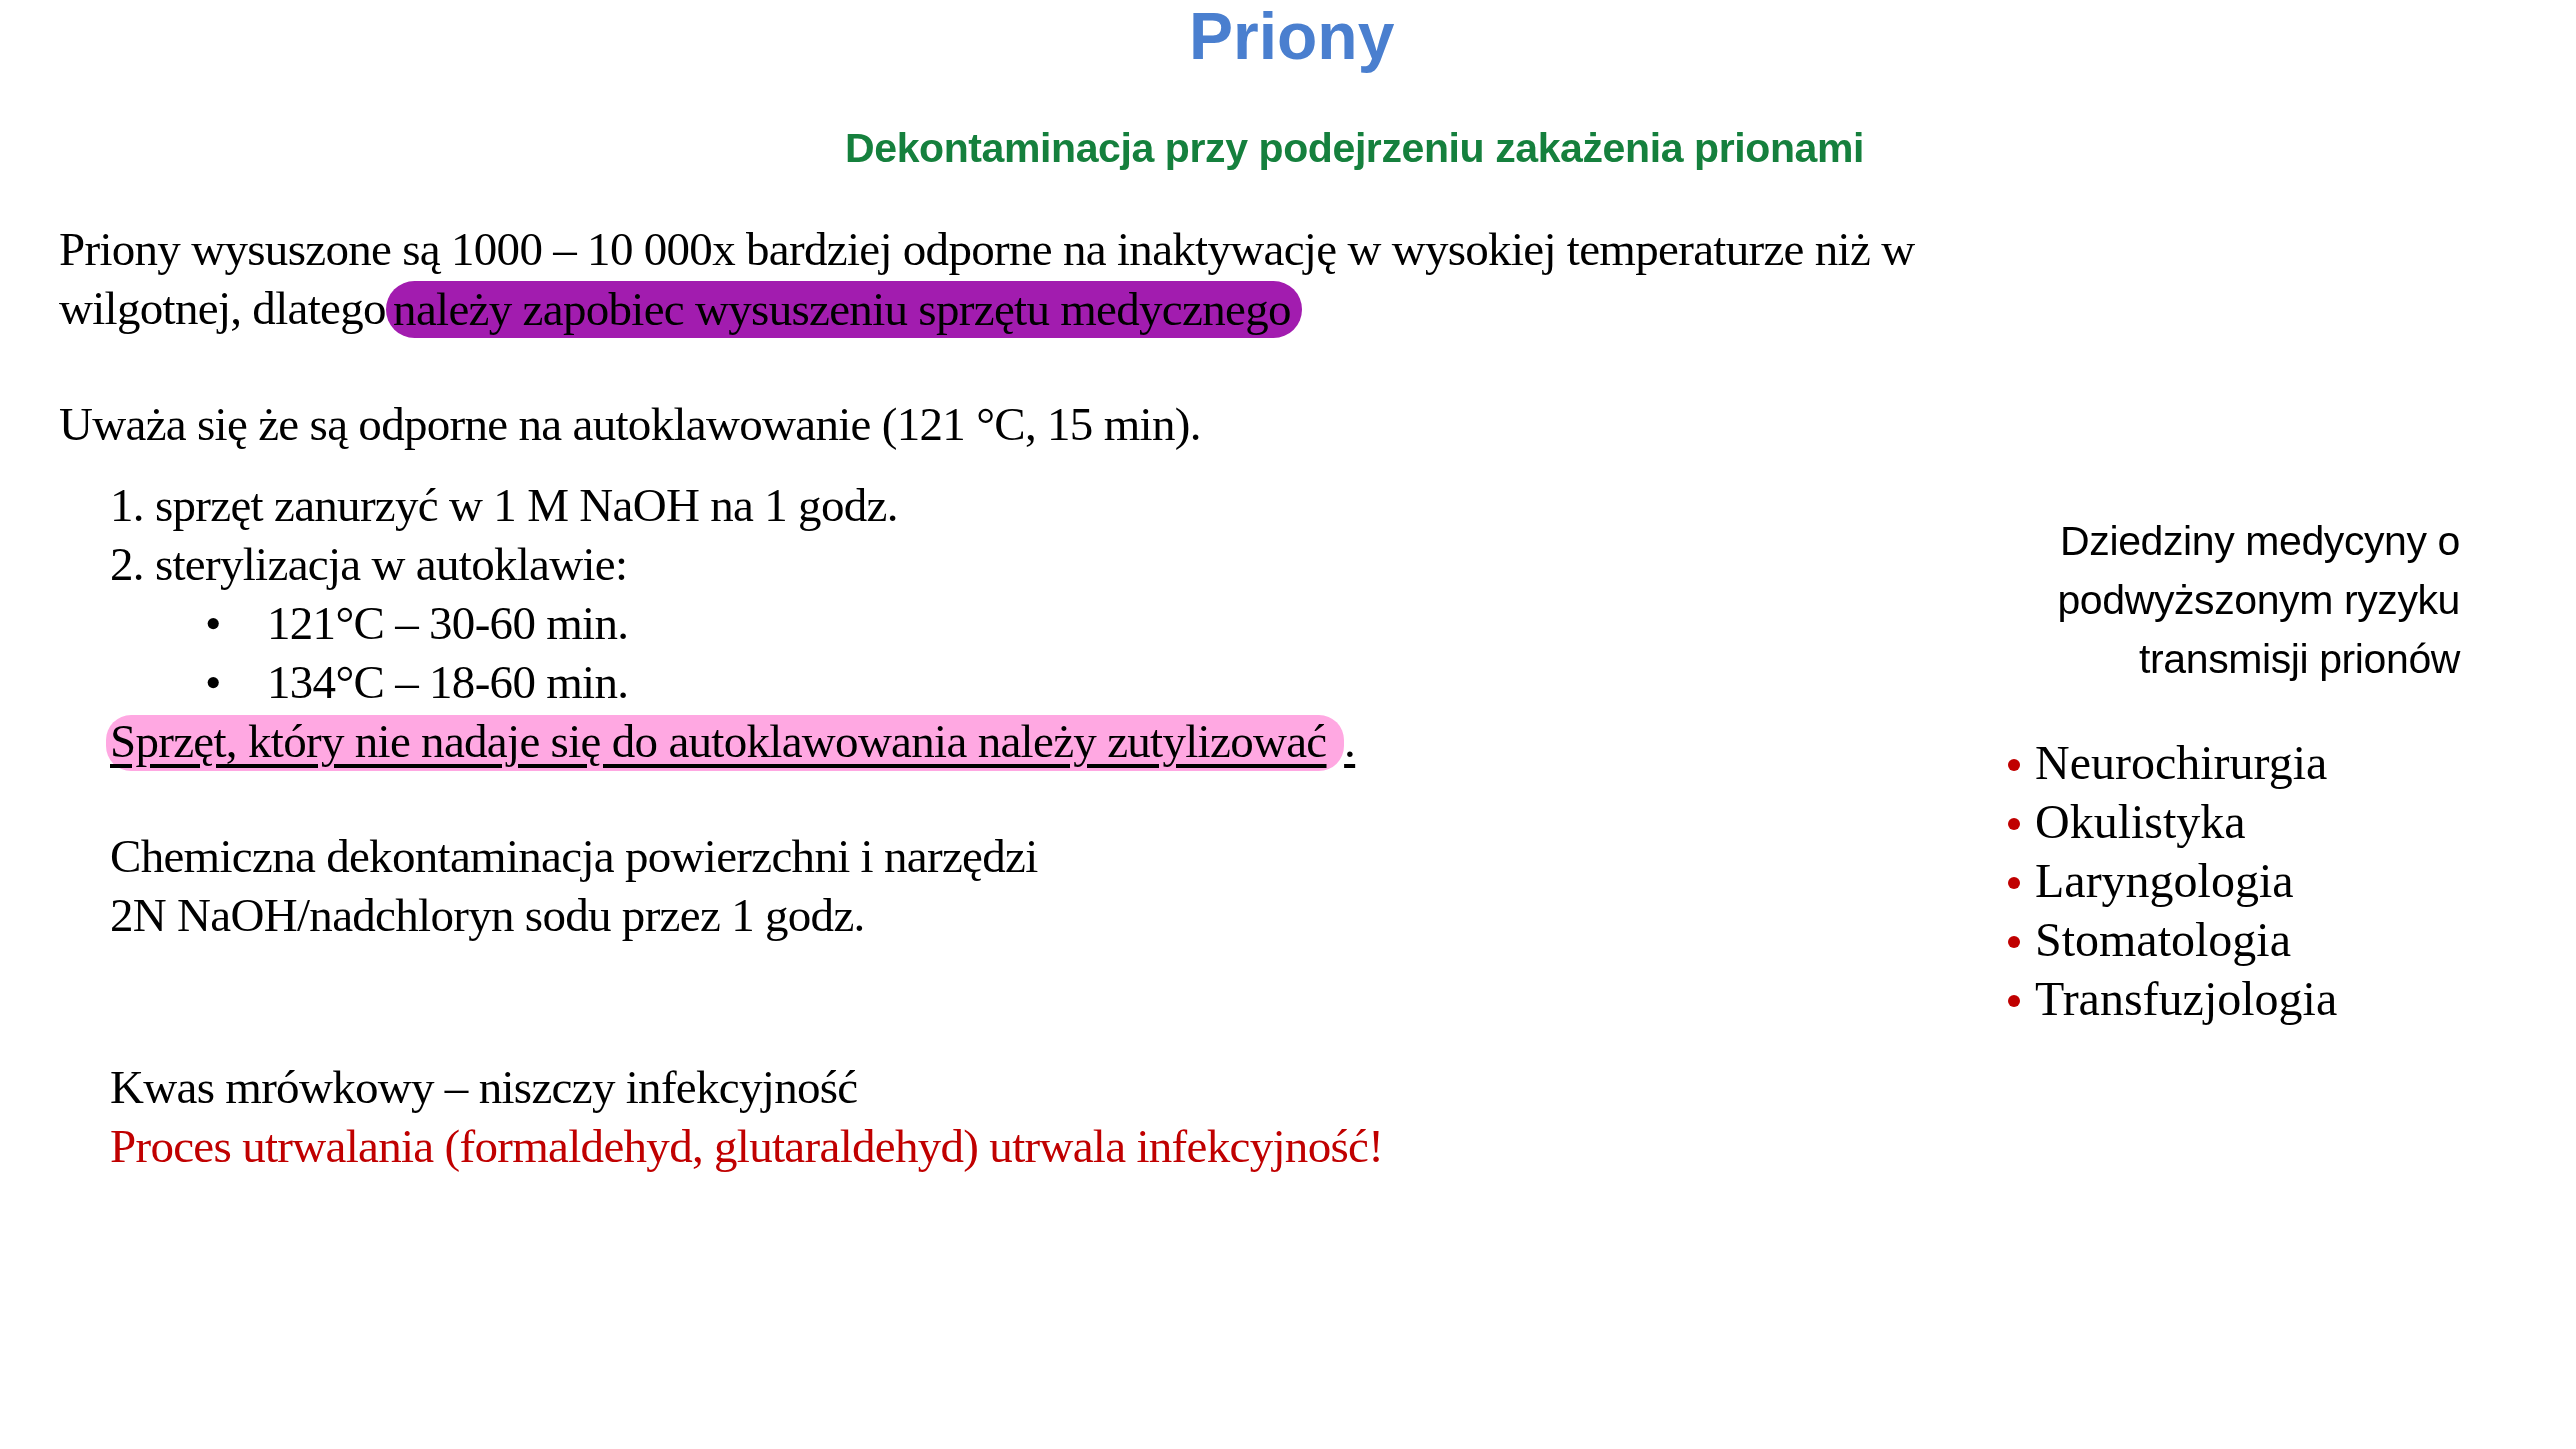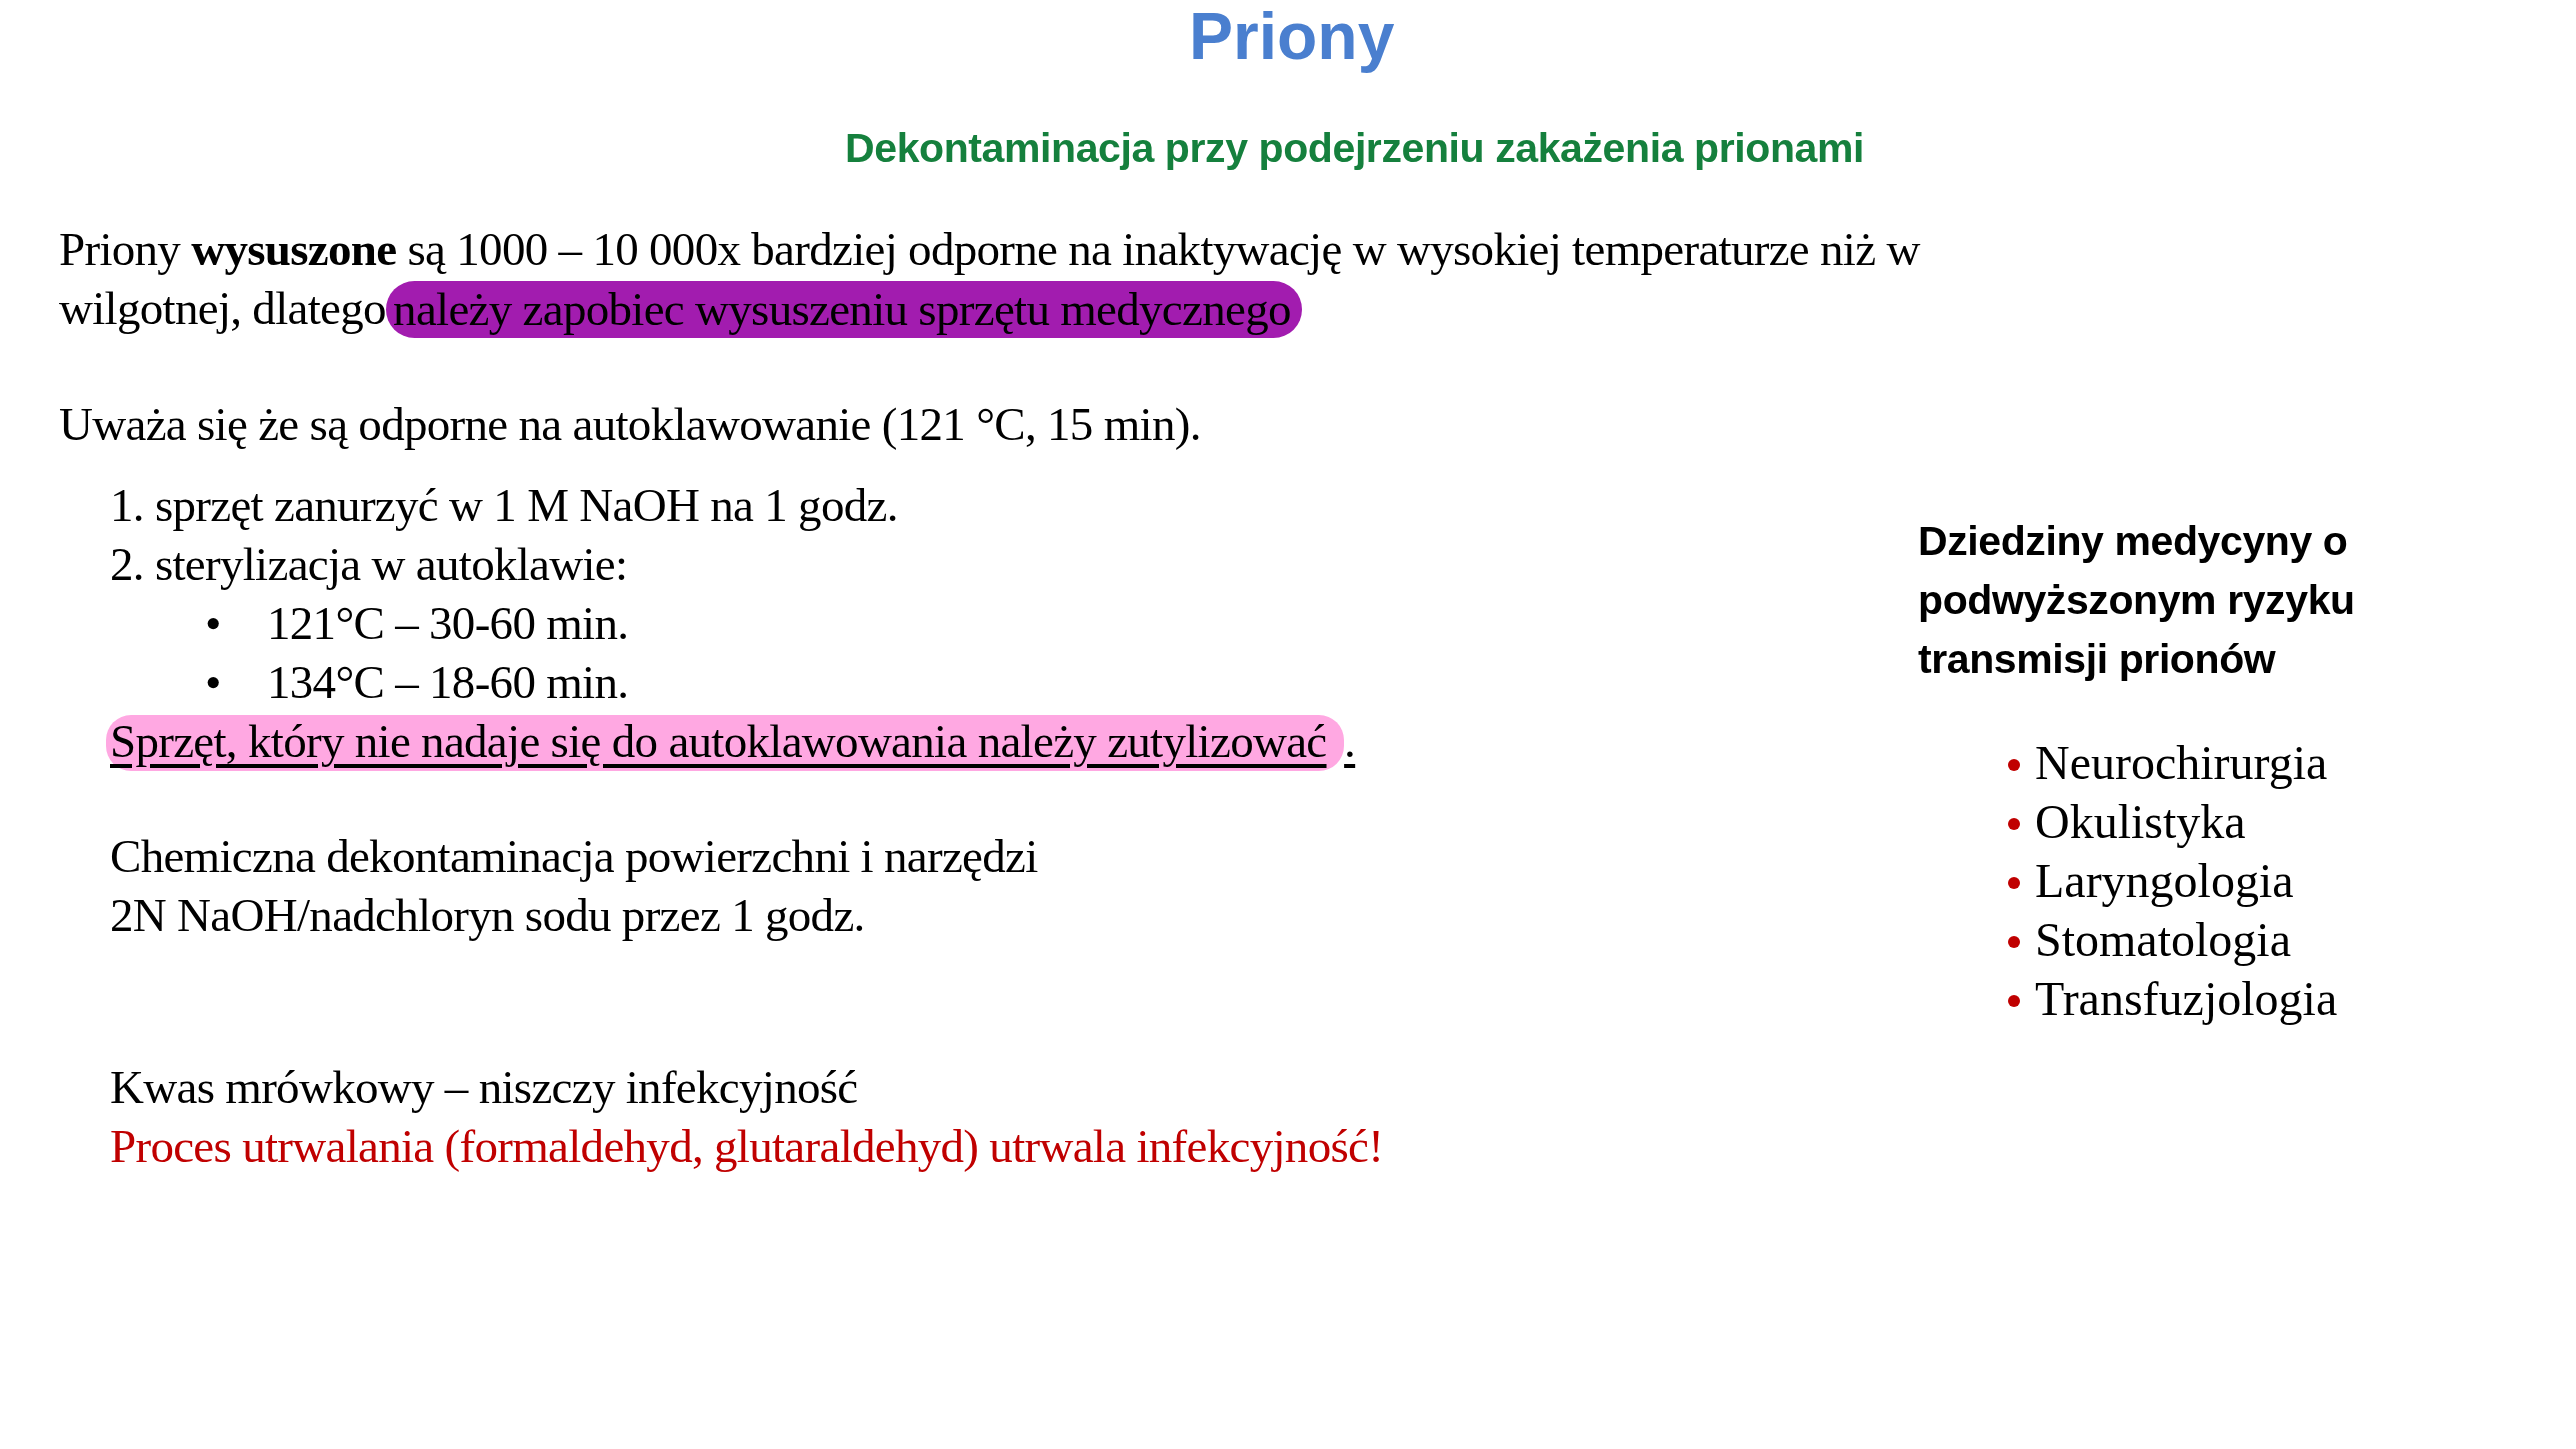--- a/index.html
+++ b/index.html
@@ -55,21 +55,21 @@
     line-height: 59px;
     white-space: nowrap;
     letter-spacing: -0.7px;
   }
   .para1 { left: 59px; top: 220px; }
   .para2 { left: 59px; top: 395px; }
   .steps { left: 110px; top: 476px; }
   .chem { left: 110px; top: 827px; }
   .warn { left: 110px; top: 1058px; }
   .line { display: block; height: 59px; }
-  .bold { font-weight: bold; }
+  .bold { font-weight: normal; }
   .hl {
     background: #a21caf;
     border-radius: 29px;
     padding: 1.5px 11.7px 4.4px 7.3px;
     text-align: center;
   }
   .hl-ul {
     background: #ffa8e2;
     border-radius: 25px;
     padding: 0 17.6px 4.4px 4.4px;
@@ -104,24 +104,24 @@
   .red { color: #c00000; }
 
   .aside {
     position: absolute;
     left: 1918px;
     top: 512px;
     width: 542px;
   }
   .aside-title {
     font-family: "Liberation Sans", "DejaVu Sans", sans-serif;
-    font-weight: bold;
+    font-weight: normal;
     font-size: 41px;
     line-height: 59px;
-    text-align: left;
+    text-align: right;
     letter-spacing: -0.4px;
   }
   .aside-list {
     margin-top: 44px;
     padding-left: 88px;
   }
   .aside-item {
     font-size: 48px;
     line-height: 59px;
     height: 59px;

